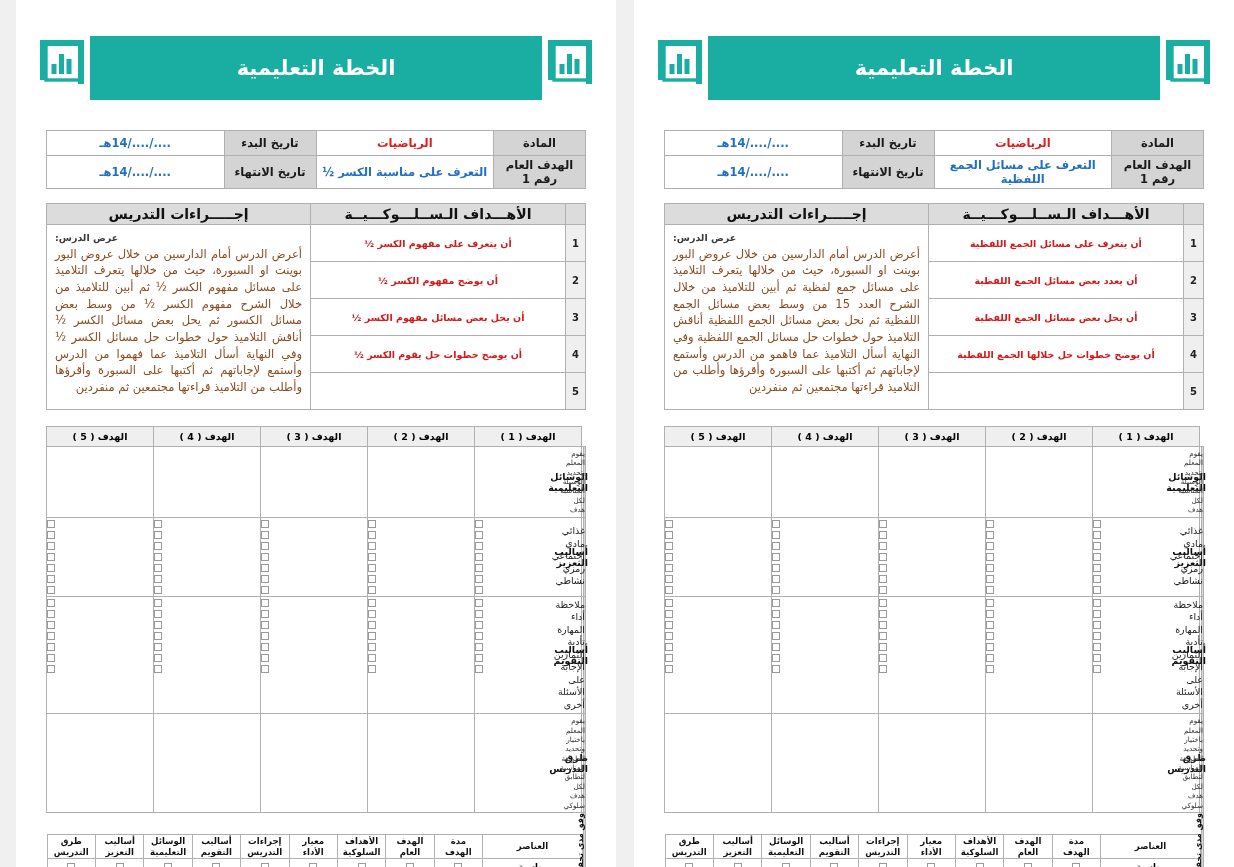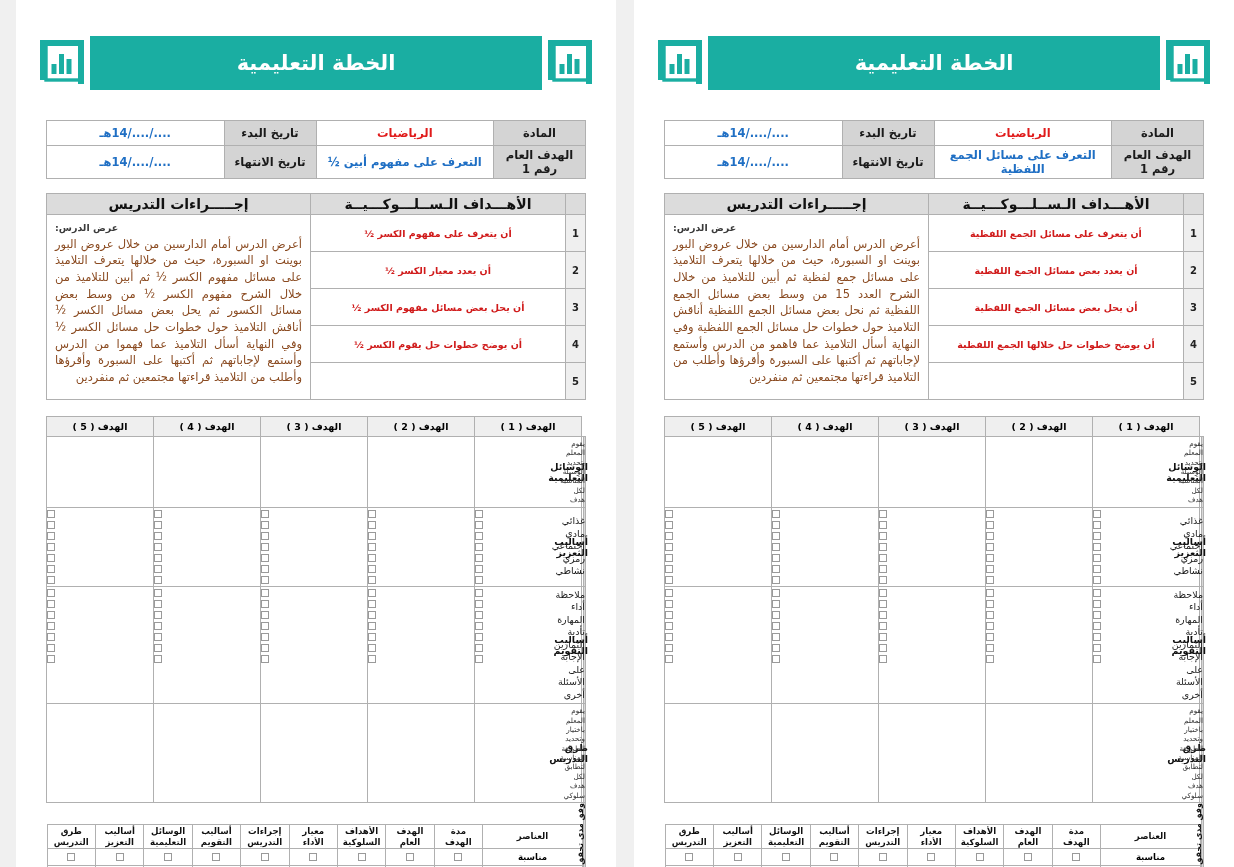--- a/index.html
+++ b/index.html
@@ -21,21 +21,21 @@
     height: 867px;
     background: #ffffff;
     padding: 36px 16px 0 16px;
     position: relative;
   }
 
   
   .header-row {
     display: flex;
     align-items: stretch;
-    height: 54px;
+    height: 64px;
     margin: 0 2px 30px 2px;
   }
   .logo {
     width: 56px; height: 52px;
     flex: 0 0 56px;
     position: relative;
   }
   .logo svg { display: block; width: 56px; height: 52px; }
   .header-title-bar {
     flex: 1 1 auto;
@@ -554,21 +554,21 @@
   <table class="info-table">
     <tbody>
       <tr>
         <td class="info-lbl">المادة</td>
         <td class="info-subject">الرياضيات</td>
         <td class="info-lbl">تاريخ البدء</td>
         <td class="info-date">..../..../14هـ</td>
       </tr>
       <tr>
         <td class="info-lbl">الهدف العام رقم 1</td>
-        <td class="info-goal">التعرف على مفهوم أبين ½</td>
+        <td class="info-goal">التعرف على مناسبة الكسر ½</td>
         <td class="info-lbl">تاريخ الانتهاء</td>
         <td class="info-date">..../..../14هـ</td>
       </tr>
     </tbody>
   </table>
 
   <table class="obj-table">
     <thead>
       <tr>
         <th class="col-num"></th>
@@ -577,21 +577,21 @@
       </tr>
     </thead>
     <tbody class="obj-body">
           <tr>
             <td class="obj-num">1</td>
             <td class="obj-text">أن يتعرف على مفهوم الكسر ½</td>
             <td class="proc-cell" rowspan="5"><span class="proc-head">عرض الدرس:</span><span>أعرض الدرس أمام الدارسين من خلال عروض البور بوينت او السبورة، حيث من خلالها يتعرف التلاميذ على مسائل مفهوم الكسر ½ ثم أبين للتلاميذ من خلال الشرح مفهوم الكسر ½ من وسط بعض مسائل الكسور ثم يحل بعض مسائل الكسر ½ أناقش التلاميذ حول خطوات حل مسائل الكسر ½ وفي النهاية أسأل التلاميذ عما فهموا من الدرس وأستمع لإجاباتهم ثم أكتبها على السبورة وأقرؤها وأطلب من التلاميذ قراءتها مجتمعين ثم منفردين</span></td>
           </tr>
           <tr>
             <td class="obj-num">2</td>
-            <td class="obj-text">أن يعدد معيار الكسر ½</td>
+            <td class="obj-text">أن يوضح مفهوم الكسر ½</td>
           </tr>
           <tr>
             <td class="obj-num">3</td>
             <td class="obj-text">أن يحل بعض مسائل مفهوم الكسر ½</td>
           </tr>
           <tr>
             <td class="obj-num">4</td>
             <td class="obj-text">أن يوضح خطوات حل يقوم الكسر ½</td>
           </tr>
           <tr>

